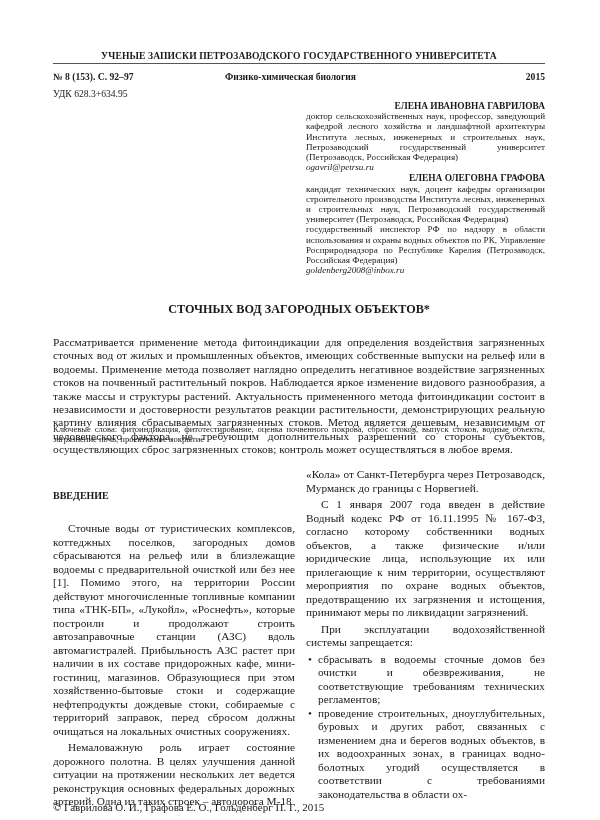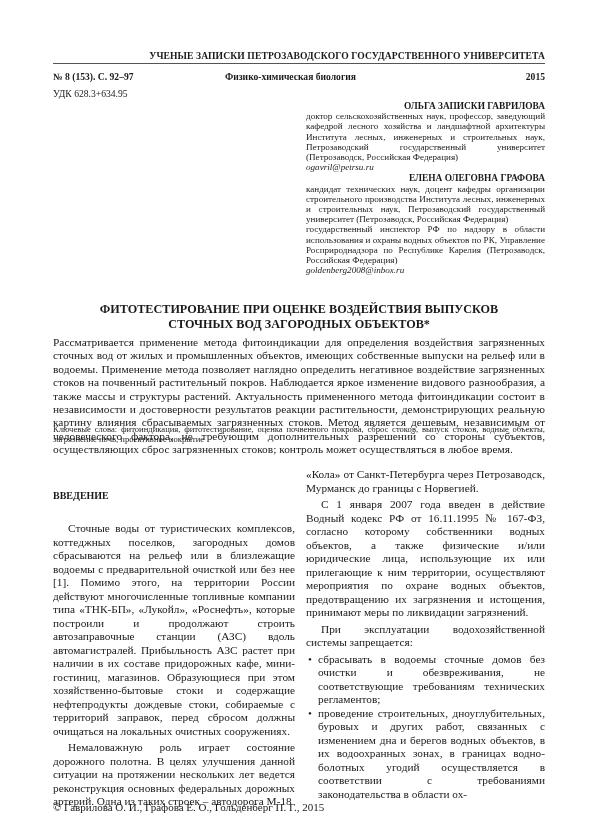--- a/index.html
+++ b/index.html
@@ -1,18 +1,18 @@
 <!DOCTYPE html>
 <html><head>
 <meta charset="utf-8">
 <style>
   * { margin:0; padding:0; box-sizing:border-box; }
   html, body { width:600px; height:820px; background:#fff; overflow:hidden; }
   body { font-family:"Liberation Serif", "DejaVu Serif", serif; color:#1a1a1a; position:relative; }
-  .journal { position:absolute; top:50px; left:53px; width:492px; text-align:right; font-weight:bold; font-size:9.6px; letter-spacing:0.1px; }
+  .journal { position:absolute; top:50px; left:53px; width:492px; text-align:center; font-weight:bold; font-size:9.6px; letter-spacing:0.1px; }
   .rule { position:absolute; top:63px; left:53px; width:492px; height:0; border-top:1px solid #555; }
   .issue-row { position:absolute; top:71px; left:53px; width:492px; height:14px; font-weight:bold; font-size:9.6px; }
   .issue-row .l { position:absolute; left:0;text-align:center; }
   .issue-row .c { position:absolute; left:172px; }
   .issue-row .r { position:absolute; right:0; }
   .udk { position:absolute; top:88px; left:53px; font-size:9.6px; }
   .authors { position:absolute; top:100px; left:306px; width:239px; font-size:9.1px; line-height:10.2px; }
   .author-name { text-align:right; font-weight:bold; font-size:9.4px; margin-top:1px; }
   .author-desc { text-align:justify; }
   .author-email { font-style:italic; }
@@ -36,36 +36,35 @@
 <div class="rule"></div>
 <div class="issue-row">
   <span class="l">№ 8 (153). С. 92–97</span>
   <span class="c">Физико-химическая биология</span>
   <span class="r">2015</span>
 </div>
 <div class="udk">УДК 628.3+634.95</div>
 
 <div class="authors">
   <div>
-    <div class="author-name">ОЛЬГА ЗАПИСКИ ГАВРИЛОВА</div>
+    <div class="author-name">ЕЛЕНА ИВАНОВНА ГАВРИЛОВА</div>
     <div class="author-desc">доктор сельскохозяйственных наук, профессор, заведующий кафедрой лесного хозяйства и ландшафтной архитектуры Института лесных, инженерных и строительных наук, Петрозаводский государственный университет (Петрозаводск, Российская Федерация)</div>
     <div class="author-email">ogavril@petrsu.ru</div>
   </div>
   <div>
     <div class="author-name">ЕЛЕНА ОЛЕГОВНА ГРАФОВА</div>
     <div class="author-desc">кандидат технических наук, доцент кафедры организации строительного производства Института лесных, инженерных и строительных наук, Петрозаводский государственный университет (Петрозаводск, Российская Федерация)</div>
   </div>
   <div>
     <div class="author-desc">государственный инспектор РФ по надзору в области использования и охраны водных объектов по РК, Управление Росприроднадзора по Республике Карелия (Петрозаводск, Российская Федерация)</div>
     <div class="author-email">goldenberg2008@inbox.ru</div>
   </div>
 </div>
 
 <div class="title">
-  <div>ФИТОТЕСТИРОВАНИЕ ПРИ ОЦЕНКЕ ВОЗДЕЙСТВИЯ ВЫПУСКОВ</div>
   <div>СТОЧНЫХ ВОД ЗАГОРОДНЫХ ОБЪЕКТОВ*</div>
 </div>
 
 <div class="abstract">Рассматривается применение метода фитоиндикации для определения воздействия загрязненных сточных вод от жилых и промышленных объектов, имеющих собственные выпуски на рельеф или в водоемы. Применение метода позволяет наглядно определить негативное воздействие загрязненных стоков на почвенный растительный покров. Наблюдается яркое изменение видового разнообразия, а также массы и структуры растений. Актуальность примененного метода фитоиндикации состоит в независимости и достоверности результатов реакции растительности, демонстрирующих реальную картину влияния сбрасываемых загрязненных стоков. Метод является дешевым, независимым от человеческого фактора, не требующим дополнительных разрешений со стороны субъектов, осуществляющих сброс загрязненных стоков; контроль может осуществляться в любое время.</div>
 <div class="keywords">Ключевые слова: фитоиндикация, фитотестирование, оценка почвенного покрова, сброс стоков, выпуск стоков, водные объекты, загрязнение почв, проективное покрытие</div>
 
 <div class="col col-left">
   <div class="section-h">ВВЕДЕНИЕ</div>
   <p class="para">Сточные воды от туристических комплексов, коттеджных поселков, загородных домов сбрасываются на рельеф или в близлежащие водоемы с предварительной очисткой или без нее [1]. Помимо этого, на территории России действуют многочисленные топливные компании типа «ТНК-БП», «Лукойл», «Роснефть», которые построили и продолжают строить автозаправочные станции (АЗС) вдоль автомагистралей. Прибыльность АЗС растет при наличии в их составе придорожных кафе, мини-гостиниц, магазинов. Образующиеся при этом хозяйственно-бытовые стоки и содержащие нефтепродукты дождевые стоки, собираемые с территорий заправок, перед сбросом должны очищаться на локальных очистных сооружениях.</p>
   <p class="para">Немаловажную роль играет состояние дорожного полотна. В целях улучшения данной ситуации на протяжении нескольких лет ведется реконструкция основных федеральных дорожных артерий. Одна из таких строек – автодорога М-18</p>

